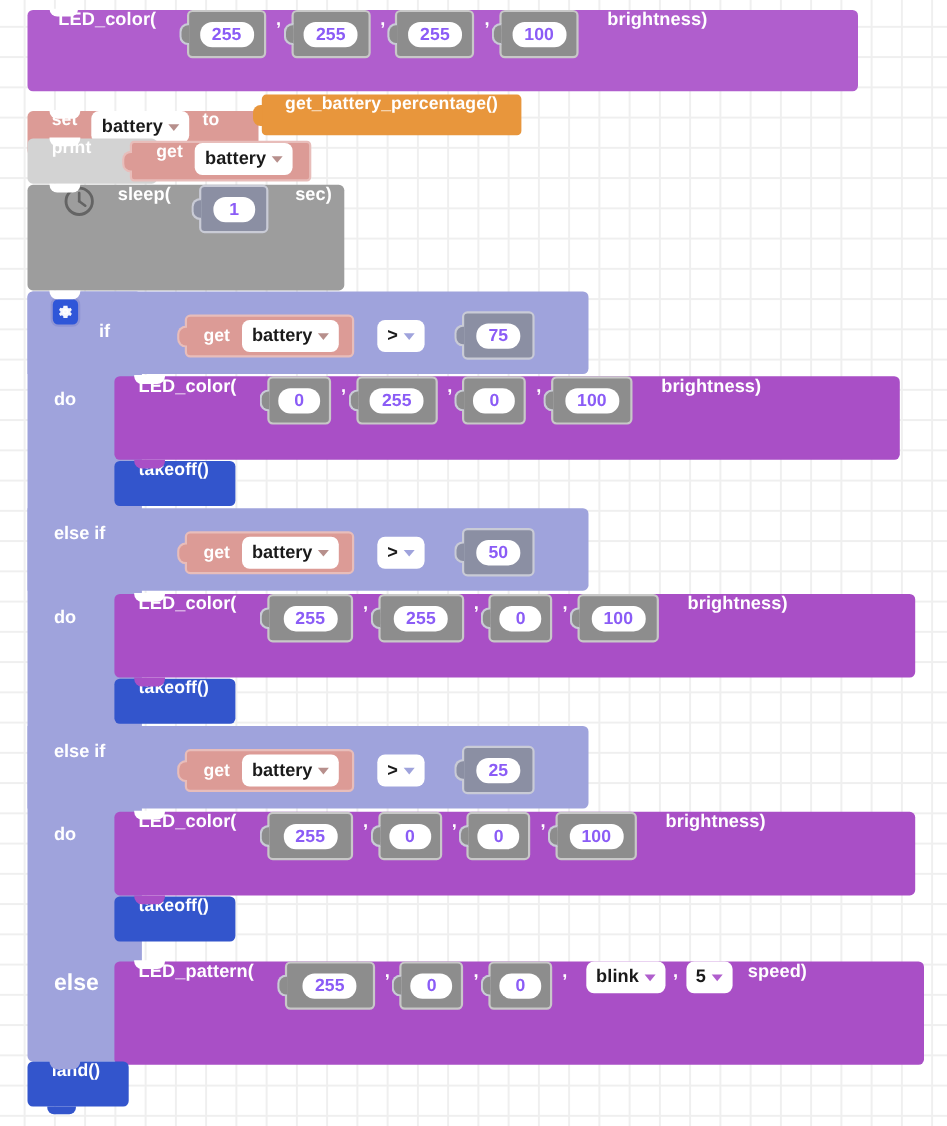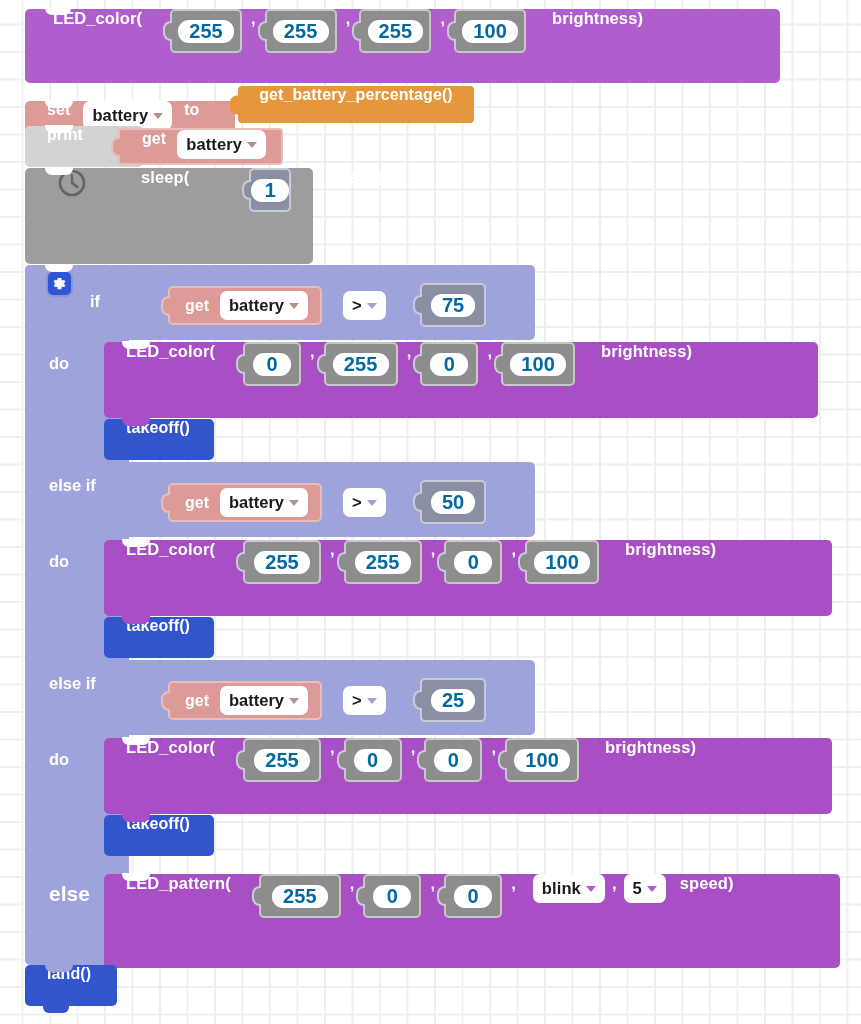--- a/index.html
+++ b/index.html
@@ -76,23 +76,23 @@
     transform: translateY(-50%);
     width: 9px; height: 20px;
     background: inherit;
     border: 2px solid #c9cbd6;
     border-right: none;
     border-radius: 8px 0 0 8px;
     box-sizing: border-box;
   }
   .numfield {
     background: #ffffff;
-    color: #0369a1;
+    color: #8b5cf6;
     font-weight: 700;
-    font-size: 20px;
+    font-size: 16px;
     border-radius: 11px;
     padding: 2px 11px;
     min-width: 16px;
     text-align: center;
     line-height: 19px;
   }
 
   
   .ddf {
     display: inline-flex;
@@ -210,21 +210,21 @@
   </div>
   <div class="blk c-salmon" style="left:118px; top:128px; width:165px; height:37px; border-radius:4px; padding-left:22px; border:2px solid #e8bdba; box-sizing:border-box;">
     <div style="position:absolute; left:-9px; top:50%; transform:translateY(-50%); width:9px; height:20px; background:#dc9b96; border:2px solid #e8bdba; border-right:none; border-radius:8px 0 0 8px; box-sizing:border-box;"></div>
     <span class="lbl" style="font-size:16px;">get</span>
     <span class="ddf" style="margin-left:11px;">
       <span>battery</span>
       <span class="caret"></span>
     </span>
   </div>
 
-  <div class="blk stmt c-gray" style="left:25px; top:168px; width:288px; height:96px; padding-left:32px;gap:34px;">
+  <div class="blk stmt c-gray" style="left:25px; top:168px; width:288px; height:96px; padding-left:32px;">
     <div class="inner-notch" style="left:20px; top:-1px;"></div>
     <span class="clock-ico">
       <svg width="30" height="30" viewBox="0 0 30 30">
         <circle cx="15" cy="15" r="12" fill="none" stroke="#646464" stroke-width="2.6"></circle>
         <line x1="15" y1="15" x2="15" y2="7.5" stroke="#646464" stroke-width="2.4" stroke-linecap="round"></line>
         <line x1="15" y1="15" x2="20.5" y2="19" stroke="#646464" stroke-width="2.4" stroke-linecap="round"></line>
       </svg>
     </span>
     <span class="lbl" style="margin-left:20px;">sleep(</span>
     <span class="numsock slate" style="margin-left:26px; width:63px;">

